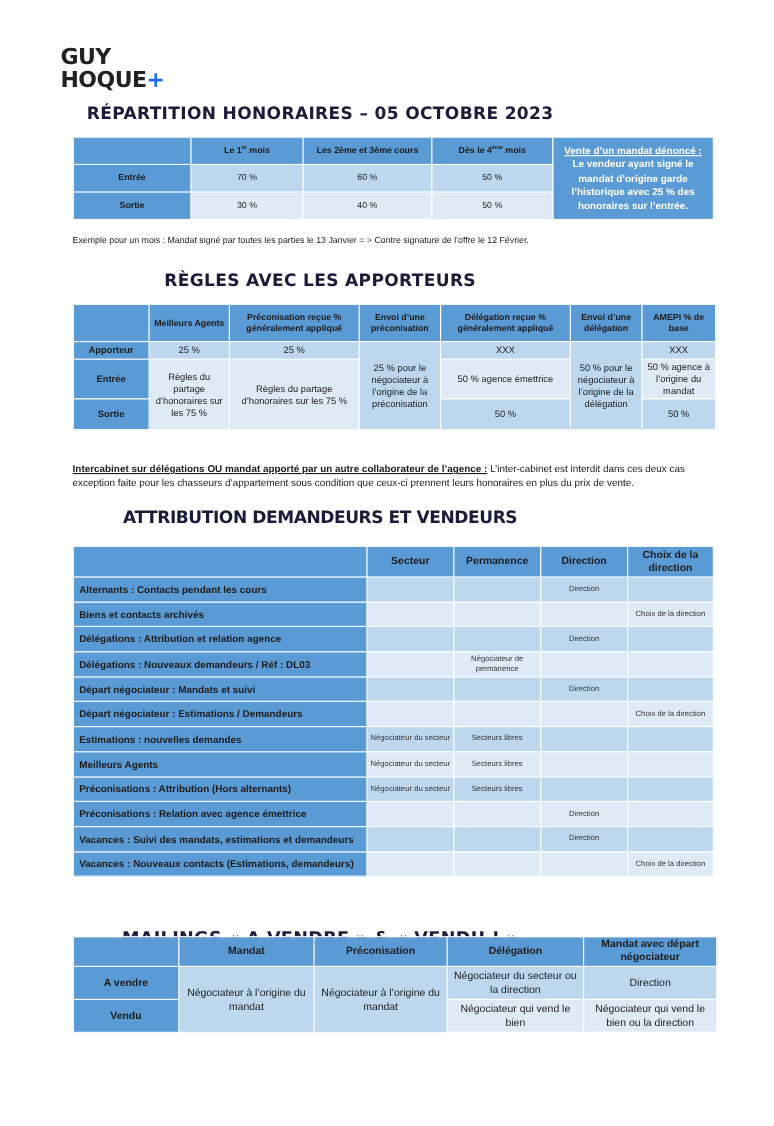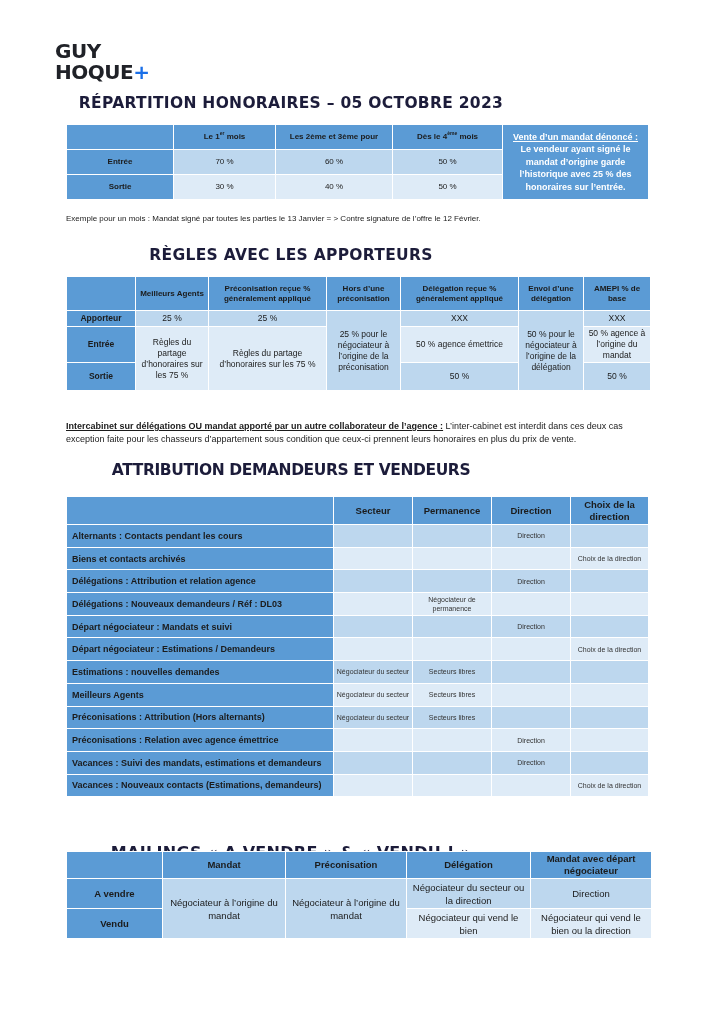--- a/index.html
+++ b/index.html
@@ -73,21 +73,21 @@
       <col style="width:107px">
       <col style="width:102px">
       <col style="width:117px">
       <col style="width:110px">
       <col style="width:146px">
     </colgroup>
   <tbody>
       <tr class="hd">
     <th></th>
     <th><span>Le 1</span><sup>er</sup><span> mois</span></th>
-    <th>Les 2ème et 3ème pour</th>
+    <th>Les 2ème et 3ème cours</th>
     <th><span>Dès le 4</span><sup>ème</sup><span> mois</span></th>
     <td class="note" rowspan="3">
       <u>Vente d’un mandat dénoncé :</u>
       <span>Le vendeur ayant signé le mandat d’origine garde l’historique avec 25 % des honoraires sur l’entrée.</span>
     </td>
   </tr>
   <tr class="r">
     <td class="lbl">Entrée</td>
     <td class="a">70 %</td>
     <td class="a">60 %</td>
@@ -114,21 +114,21 @@
       <col style="width:74px">
       <col style="width:118px">
       <col style="width:65px">
       <col style="width:67px">
     </colgroup>
   <tbody>
       <tr class="hd">
     <th></th>
     <th>Meilleurs Agents</th>
     <th>Préconisation reçue % généralement appliqué</th>
-    <th>Hors d’une préconisation</th>
+    <th>Envoi d’une préconisation</th>
     <th>Délégation reçue % généralement appliqué</th>
     <th>Envoi d’une délégation</th>
     <th>AMEPI % de base</th>
   </tr>
   <tr class="r1">
     <td class="lbl">Apporteur</td>
     <td class="a">25 %</td>
     <td class="a">25 %</td>
     <td class="a" rowspan="3">25 % pour le négociateur à l’origine de la préconisation</td>
     <td class="a">XXX</td>

